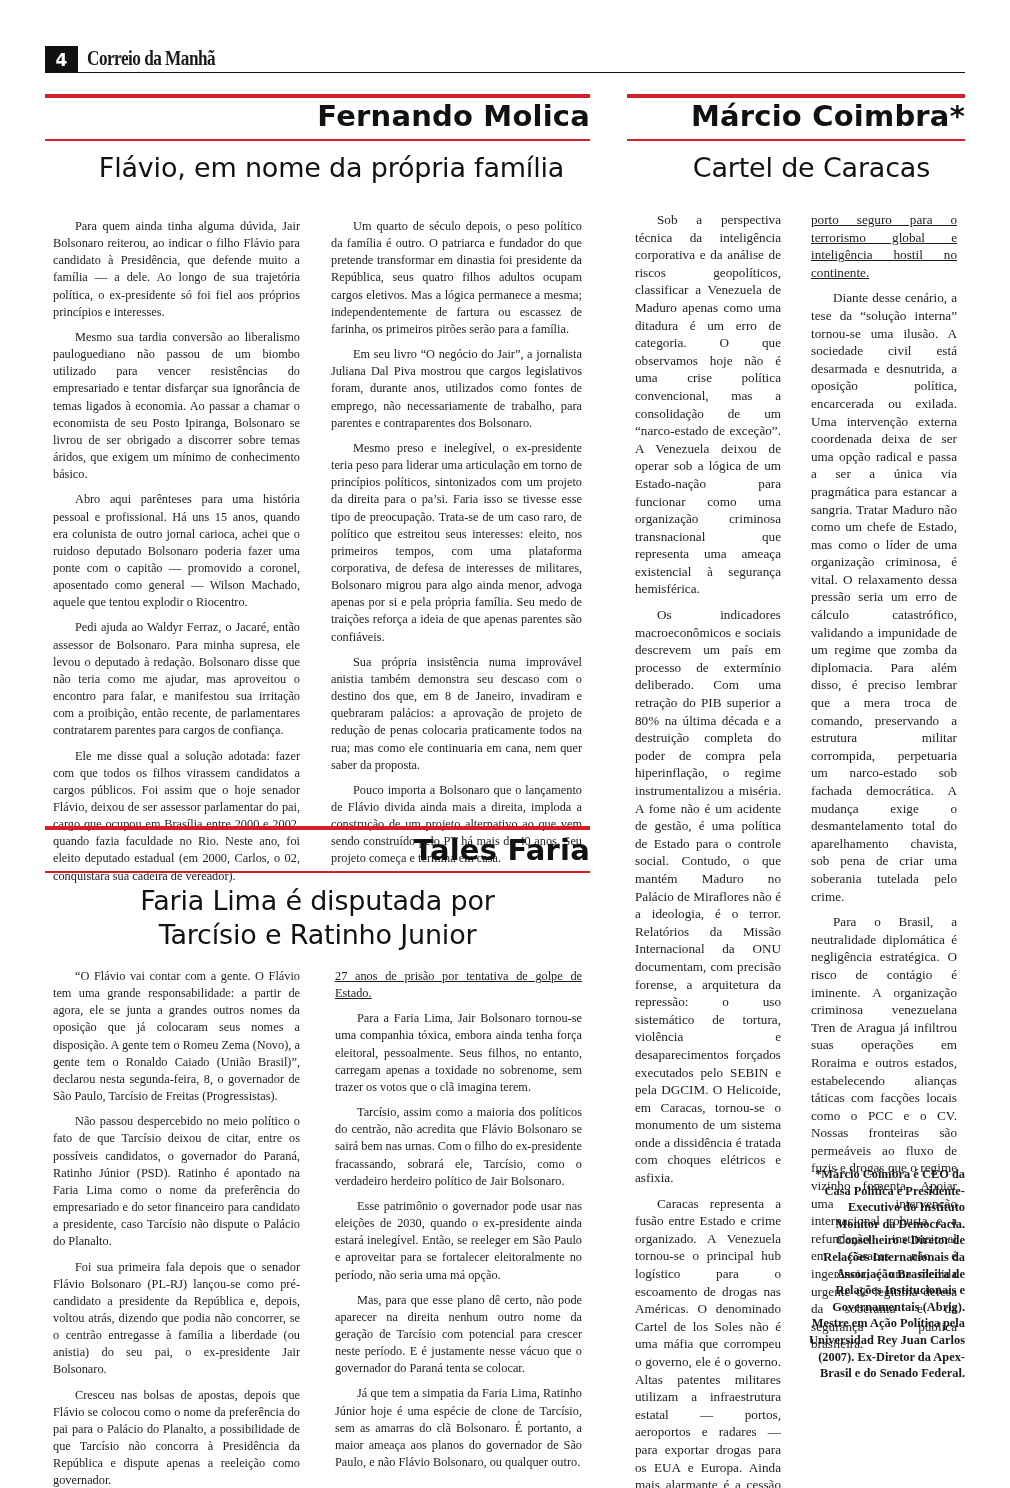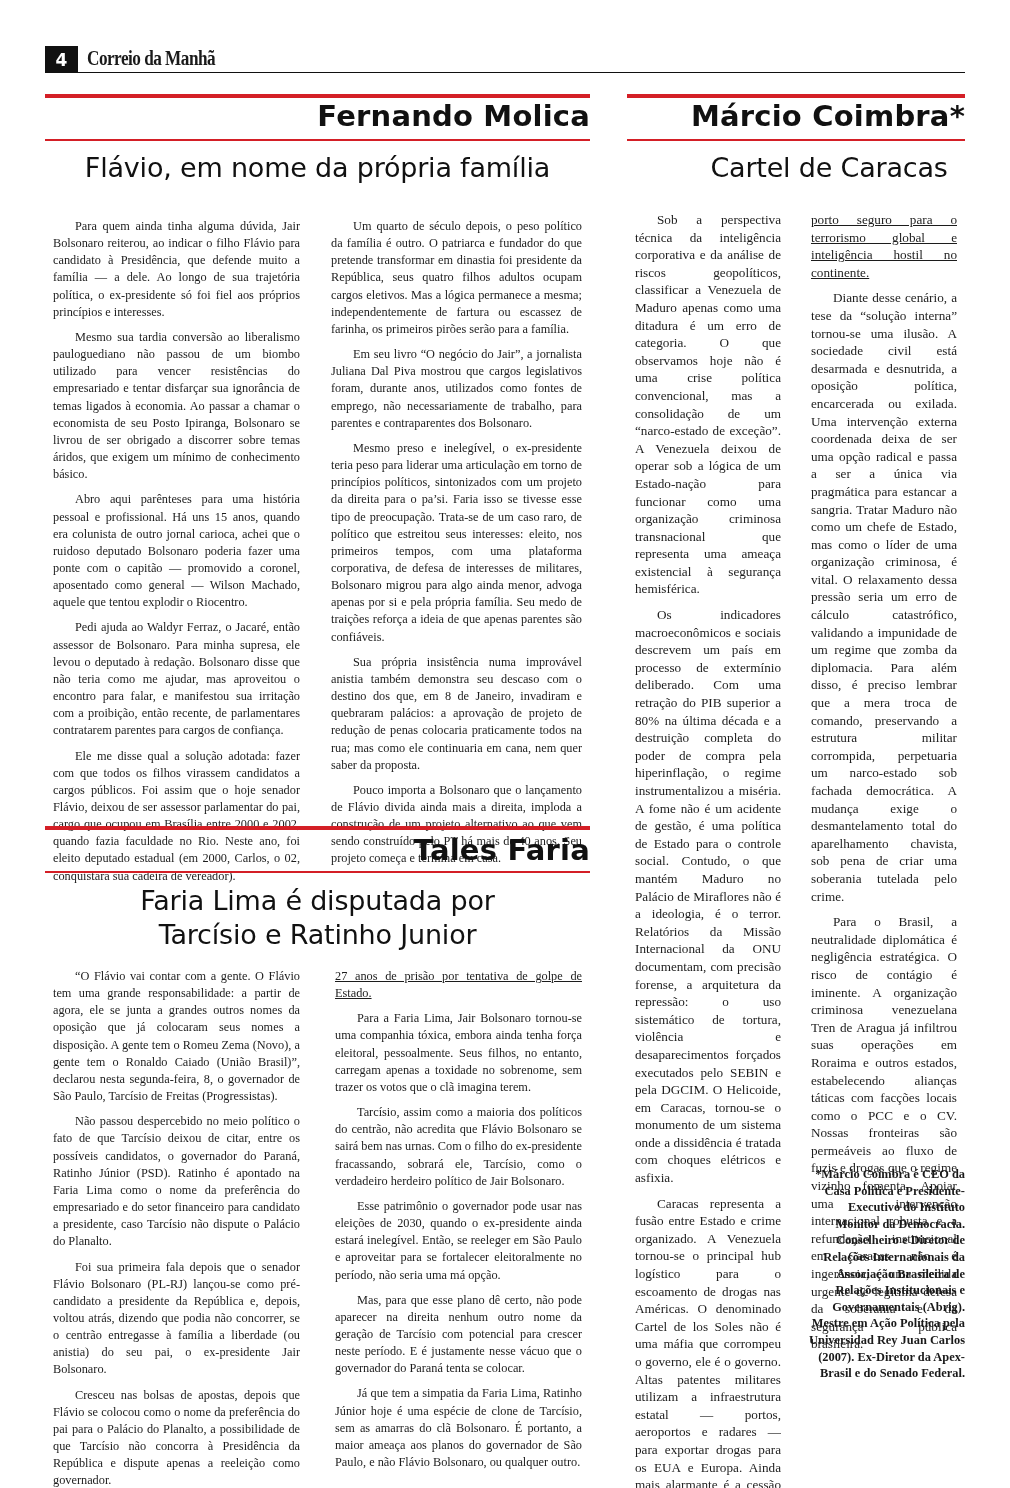--- a/index.html
+++ b/index.html
@@ -24,21 +24,21 @@
 
 <div class="masthead">
   <div class="page-num">4</div>
   <div class="paper-name">Correio da Manhã</div>
 </div>
 
 <section>
   <div class="rule-thick" style="left:45px; top:94px; width:545px;"></div>
   <div class="author" style="left:45px; top:99px; width:545px;">Fernando Molica</div>
   <div class="rule-thin" style="left:45px; top:139px; width:545px;"></div>
-  <div class="headline" style="left:45px; top:151px; width:545px;text-align:center;">Flávio, em nome da própria família</div>
+  <div class="headline" style="left:59px; top:151px; width:545px;text-align:center;">Flávio, em nome da própria família</div>
 
   <div class="col" style="left:45px; top:210px; width:263px;">
     <p>Para quem ainda tinha alguma dúvida, Jair Bolsonaro reiterou, ao indicar o filho Flávio para candidato à Presidência, que defende muito a família — a dele. Ao longo de sua trajetória política, o ex-presidente só foi fiel aos próprios princípios e interesses.</p>
     <p>Mesmo sua tardia conversão ao liberalismo paulog​uediano não passou de um biombo utilizado para vencer resistências do empresariado e tentar disfarçar sua ignorância de temas ligados à economia. Ao passar a chamar o economista de seu Posto Ipiranga, Bolsonaro se livrou de ser obrigado a discorrer sobre temas áridos, que exigem um mínimo de conhecimento básico.</p>
     <p>Abro aqui parênteses para uma história pessoal e profissional. Há uns 15 anos, quando era colunista de outro jornal carioca, achei que o ruidoso deputado Bolsonaro poderia fazer uma ponte com o capitão — promovido a coronel, aposentado como general — Wilson Machado, aquele que tentou explodir o Riocentro.</p>
     <p>Pedi ajuda ao Waldyr Ferraz, o Jacaré, então assessor de Bolsonaro. Para minha supresa, ele levou o deputado à redação. Bolsonaro disse que não teria como me ajudar, mas aproveitou o encontro para falar, e manifestou sua irritação com a proibição, então recente, de parlamentares contratarem parentes para cargos de confiança.</p>
     <p>Ele me disse qual a solução adotada: fazer com que todos os filhos virassem candidatos a cargos públicos. Foi assim que o hoje senador Flávio, deixou de ser assessor parlamentar do pai, cargo que ocupou em Brasília entre 2000 e 2002, quando fazia faculdade no Rio. Neste ano, foi eleito deputado estadual (em 2000, Carlos, o 02, conquistara sua cadeira de vereador).</p>
   </div>
   <div class="col" style="left:323px; top:210px; width:267px;">
     <p>Um quarto de século depois, o peso político da família é outro. O patriarca e fundador do que pretende transformar em dinastia foi presidente da República, seus quatro filhos adultos ocupam cargos eletivos. Mas a lógica permanece a mesma; independentemente de fartura ou escassez de farinha, os primeiros pirões serão para a família.</p>
@@ -69,21 +69,21 @@
     <p>Esse patrimônio o governador pode usar nas eleições de 2030, quando o ex-presidente ainda estará inelegível. Então, se reeleger em São Paulo e aproveitar para se fortalecer eleitoralmente no período, não seria uma má opção.</p>
     <p>Mas, para que esse plano dê certo, não pode aparecer na direita nenhum outro nome da geração de Tarcísio com potencial para crescer neste período. E é justamente nesse vácuo que o governador do Paraná tenta se colocar.</p>
     <p>Já que tem a simpatia da Faria Lima, Ratinho Júnior hoje é uma espécie de clone de Tarcísio, sem as amarras do clã Bolsonaro. É portanto, a maior ameaça aos planos do governador de São Paulo, e não Flávio Bolsonaro, ou qualquer outro.</p>
   </div>
 </section>
 
 <section>
   <div class="rule-thick" style="left:627px; top:94px; width:338px;"></div>
   <div class="author" style="left:627px; top:99px; width:338px;">Márcio Coimbra*</div>
   <div class="rule-thin" style="left:627px; top:139px; width:338px;"></div>
-  <div class="headline" style="left:660px; top:151px; width:338px;">Cartel de Caracas</div>
+  <div class="headline" style="left:592px; top:151px; width:338px;text-align:right;">Cartel de Caracas</div>
 
   <div class="col narrow" style="left:627px; top:203px; width:162px;">
     <p>Sob a perspectiva técnica da inteligência corporativa e da análise de riscos geopolíticos, classificar a Venezuela de Maduro apenas como uma ditadura é um erro de categoria. O que observamos hoje não é uma crise política convencional, mas a consolidação de um “narco-estado de exceção”. A Venezuela deixou de operar sob a lógica de um Estado-nação para funcionar como uma organização criminosa transnacional que representa uma ameaça existencial à segurança hemisférica.</p>
     <p>Os indicadores macroeconômicos e sociais descrevem um país em processo de extermínio deliberado. Com uma retração do PIB superior a 80% na última década e a destruição completa do poder de compra pela hiperinflação, o regime instrumentalizou a miséria. A fome não é um acidente de gestão, é uma política de Estado para o controle social. Contudo, o que mantém Maduro no Palácio de Miraflores não é a ideologia, é o terror. Relatórios da Missão Internacional da ONU documentam, com precisão forense, a arquitetura da repressão: o uso sistemático de tortura, violência e desaparecimentos forçados executados pelo SEBIN e pela DGCIM. O Helicoide, em Caracas, tornou-se o monumento de um sistema onde a dissidência é tratada com choques elétricos e asfixia.</p>
     <p>Caracas representa a fusão entre Estado e crime organizado. A Venezuela tornou-se o principal hub logístico para o escoamento de drogas nas Américas. O denominado Cartel de los Soles não é uma máfia que corrompeu o governo, ele é o governo. Altas patentes militares utilizam a infraestrutura estatal — portos, aeroportos e radares — para exportar drogas para os EUA e Europa. Ainda mais alarmante é a cessão de soberania territorial a grupos terroristas. A presença ativa do ELN, de dissidentes das FARC e de células operacionais ligadas ao Hezbollah e ao Irã transforma a Venezuela em um</p>
   </div>
   <div class="col narrow" style="left:803px; top:203px; width:162px;">
     <p class="noindent">porto seguro para o terrorismo global e inteligência hostil no continente.</p>
     <p>Diante desse cenário, a tese da “solução interna” tornou-se uma ilusão. A sociedade civil está desarmada e desnutrida, a oposição política, encarcerada ou exilada. Uma intervenção externa coordenada deixa de ser uma opção radical e passa a ser a única via pragmática para estancar a sangria. Tratar Maduro não como um chefe de Estado, mas como o líder de uma organização criminosa, é vital. O relaxamento dessa pressão seria um erro de cálculo catastrófico, validando a impunidade de um regime que zomba da diplomacia. Para além disso, é preciso lembrar que a mera troca de comando, preservando a estrutura militar corrompida, perpetuaria um narco-estado sob fachada democrática. A mudança exige o desmantelamento total do aparelhamento chavista, sob pena de criar uma soberania tutelada pelo crime.</p>
     <p>Para o Brasil, a neutralidade diplomática é negligência estratégica. O risco de contágio é iminente. A organização criminosa venezuelana Tren de Aragua já infiltrou suas operações em Roraima e outros estados, estabelecendo alianças táticas com facções locais como o PCC e o CV. Nossas fronteiras são permeáveis ao fluxo de fuzis e drogas que o regime vizinho fomenta. Apoiar uma intervenção internacional robusta e a refundação institucional em Caracas não é ingerência, é uma medida urgente de legítima defesa da soberania e da segurança pública brasileira.</p>

